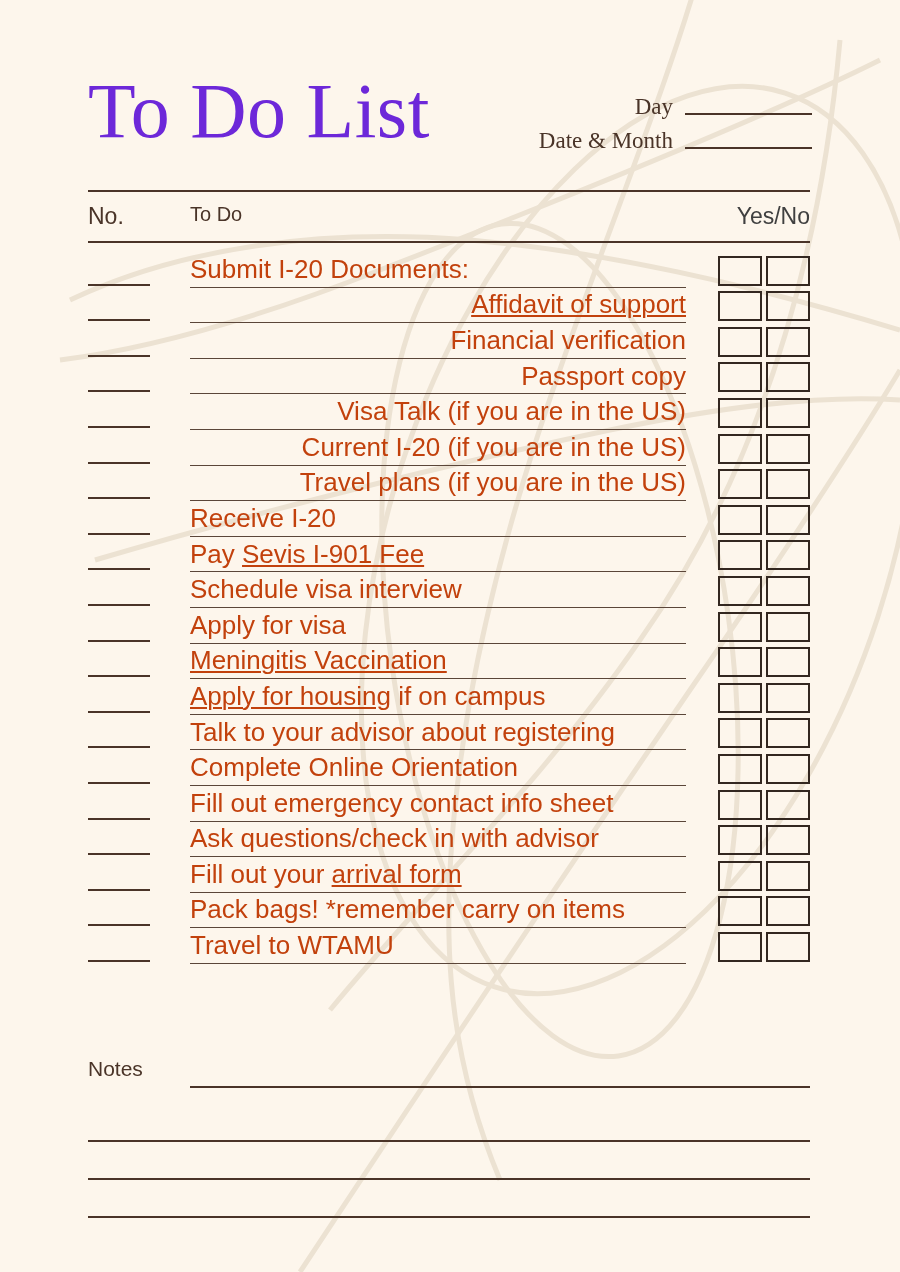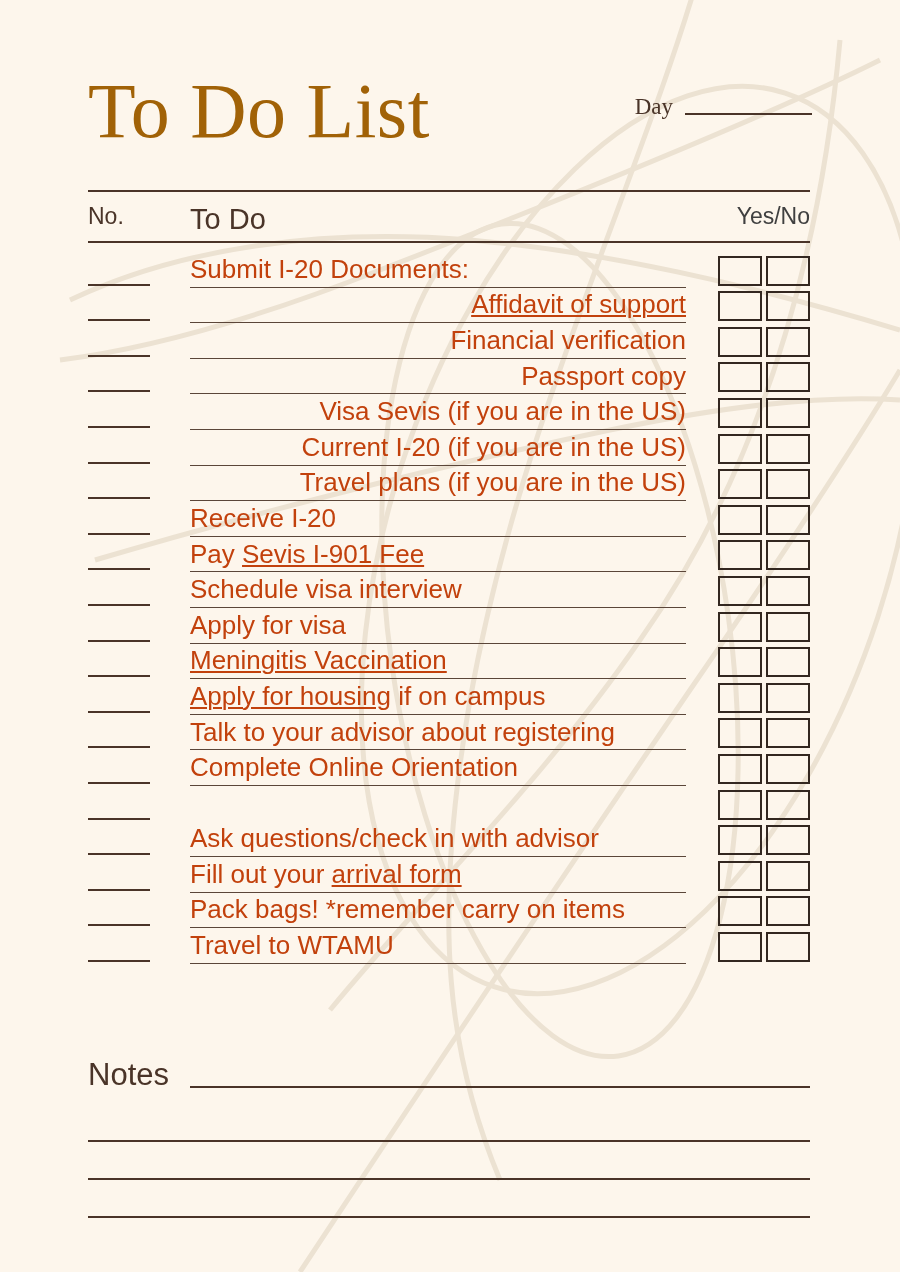--- a/index.html
+++ b/index.html
@@ -16,38 +16,38 @@
   .bg-decor{position:absolute;inset:0;width:900px;height:1272px;z-index:0;pointer-events:none;}
 
   
   .content{position:absolute;inset:0;z-index:2;}
 
   
   .title{
     position:absolute;left:88px;top:72px;
     font-family:"Liberation Serif", serif;
     font-size:78px;line-height:1;
-    color:#a16207;letter-spacing:0.5px;
+    color:#6d28d9;letter-spacing:0.5px;
     white-space:nowrap;
   }
   .meta{position:absolute;left:470px;top:88px;width:342px;}
   .meta-row{display:flex;align-items:flex-end;justify-content:flex-end;height:34px;}
   .meta-label{
     font-family:"Liberation Serif", serif;
     font-size:23px;color:#4a3428;white-space:nowrap;padding-bottom:2px;
   }
   .meta-rule{width:127px;margin-left:12px;border-bottom:2.5px solid #4a3428;height:0;margin-bottom:7px;}
 
   
   .table-top-rule{position:absolute;left:88px;top:190px;width:722px;border-top:2.5px solid #4a3428;}
   .head-row{
     position:absolute;left:88px;top:197px;width:722px;height:42px;
   }
   .head-no{position:absolute;left:0;top:6px;font-size:23px;color:#4a3428;text-align:right;}
-  .head-todo{position:absolute;left:102px;top:6px;font-size:29px;color:#4a3428;}
+  .head-todo{position:absolute;left:102px;top:6px;font-size:20px;color:#4a3428;}
   .head-yesno{position:absolute;right:0;top:6px;font-size:23px;color:#404040;}
   .table-head-rule{position:absolute;left:88px;top:241px;width:722px;border-top:2.5px solid #4a3428;}
 
   
   .rows{position:absolute;left:88px;top:252px;width:722px;}
   .row{
     position:relative;height:35.6px;
   }
   .no-cell{
     position:absolute;left:0;bottom:2px;width:62px;
@@ -69,21 +69,21 @@
     position:absolute;right:0;bottom:2px;display:flex;gap:4px;
   }
   .cbox{
     width:44px;height:30px;border:2px solid #332720;background:transparent;
     box-sizing:border-box;
   }
 
   
   .notes{position:absolute;left:88px;top:1045px;width:722px;}
   .notes-label{
-    position:absolute;left:0;top:12px;font-size:31px;color:#4a3428;
+    position:absolute;left:0;top:12px;font-size:21px;color:#4a3428;
   }
   .notes-line-first{
     position:absolute;left:102px;top:41px;width:620px;border-top:2.4px solid #4a3428;
   }
   .notes-line{
     position:absolute;left:0;width:722px;border-top:2.4px solid #4a3428;
   }
   .nl2{top:95px;} .nl3{top:133px;} .nl4{top:171px;}
 </style>
 </head>
@@ -106,20 +106,24 @@
 
   <div class="content">
 
     <div class="title">To Do List</div>
 
     <div class="meta">
       <div class="meta-row">
         <span class="meta-label">Day</span>
         <span class="meta-rule"></span>
       </div>
+      <div class="meta-row">
+        <span class="meta-label">Date &amp; Month</span>
+        <span class="meta-rule"></span>
+      </div>
     </div>
 
     <div class="table-top-rule"></div>
     <div class="head-row">
       <span class="head-no">No.</span>
       <span class="head-todo">To Do</span>
       <span class="head-yesno">Yes/No</span>
     </div>
     <div class="table-head-rule"></div>
 
@@ -160,21 +164,21 @@
             <div class="task-text"><span>Passport copy</span></div>
           </div>
           <div class="checks">
             <div class="cbox"></div>
             <div class="cbox"></div>
           </div>
         </div>
         <div class="row">
           <div class="no-cell"></div>
           <div class="task-cell align-right">
-            <div class="task-text"><span>Visa Sevis (if you are in the US)</span></div>
+            <div class="task-text"><span>Visa Talk (if you are in the US)</span></div>
           </div>
           <div class="checks">
             <div class="cbox"></div>
             <div class="cbox"></div>
           </div>
         </div>
         <div class="row">
           <div class="no-cell"></div>
           <div class="task-cell align-right">
             <div class="task-text"><span>Current I-20 (if you are in the US)</span></div>
@@ -269,20 +273,23 @@
           <div class="task-cell align-left">
             <div class="task-text"><span>Complete Online Orientation</span></div>
           </div>
           <div class="checks">
             <div class="cbox"></div>
             <div class="cbox"></div>
           </div>
         </div>
         <div class="row">
           <div class="no-cell"></div>
+          <div class="task-cell align-left">
+            <div class="task-text"><span>Fill out emergency contact info sheet</span></div>
+          </div>
           <div class="checks">
             <div class="cbox"></div>
             <div class="cbox"></div>
           </div>
         </div>
         <div class="row">
           <div class="no-cell"></div>
           <div class="task-cell align-left">
             <div class="task-text"><span>Ask questions/check in with advisor</span></div>
           </div>

